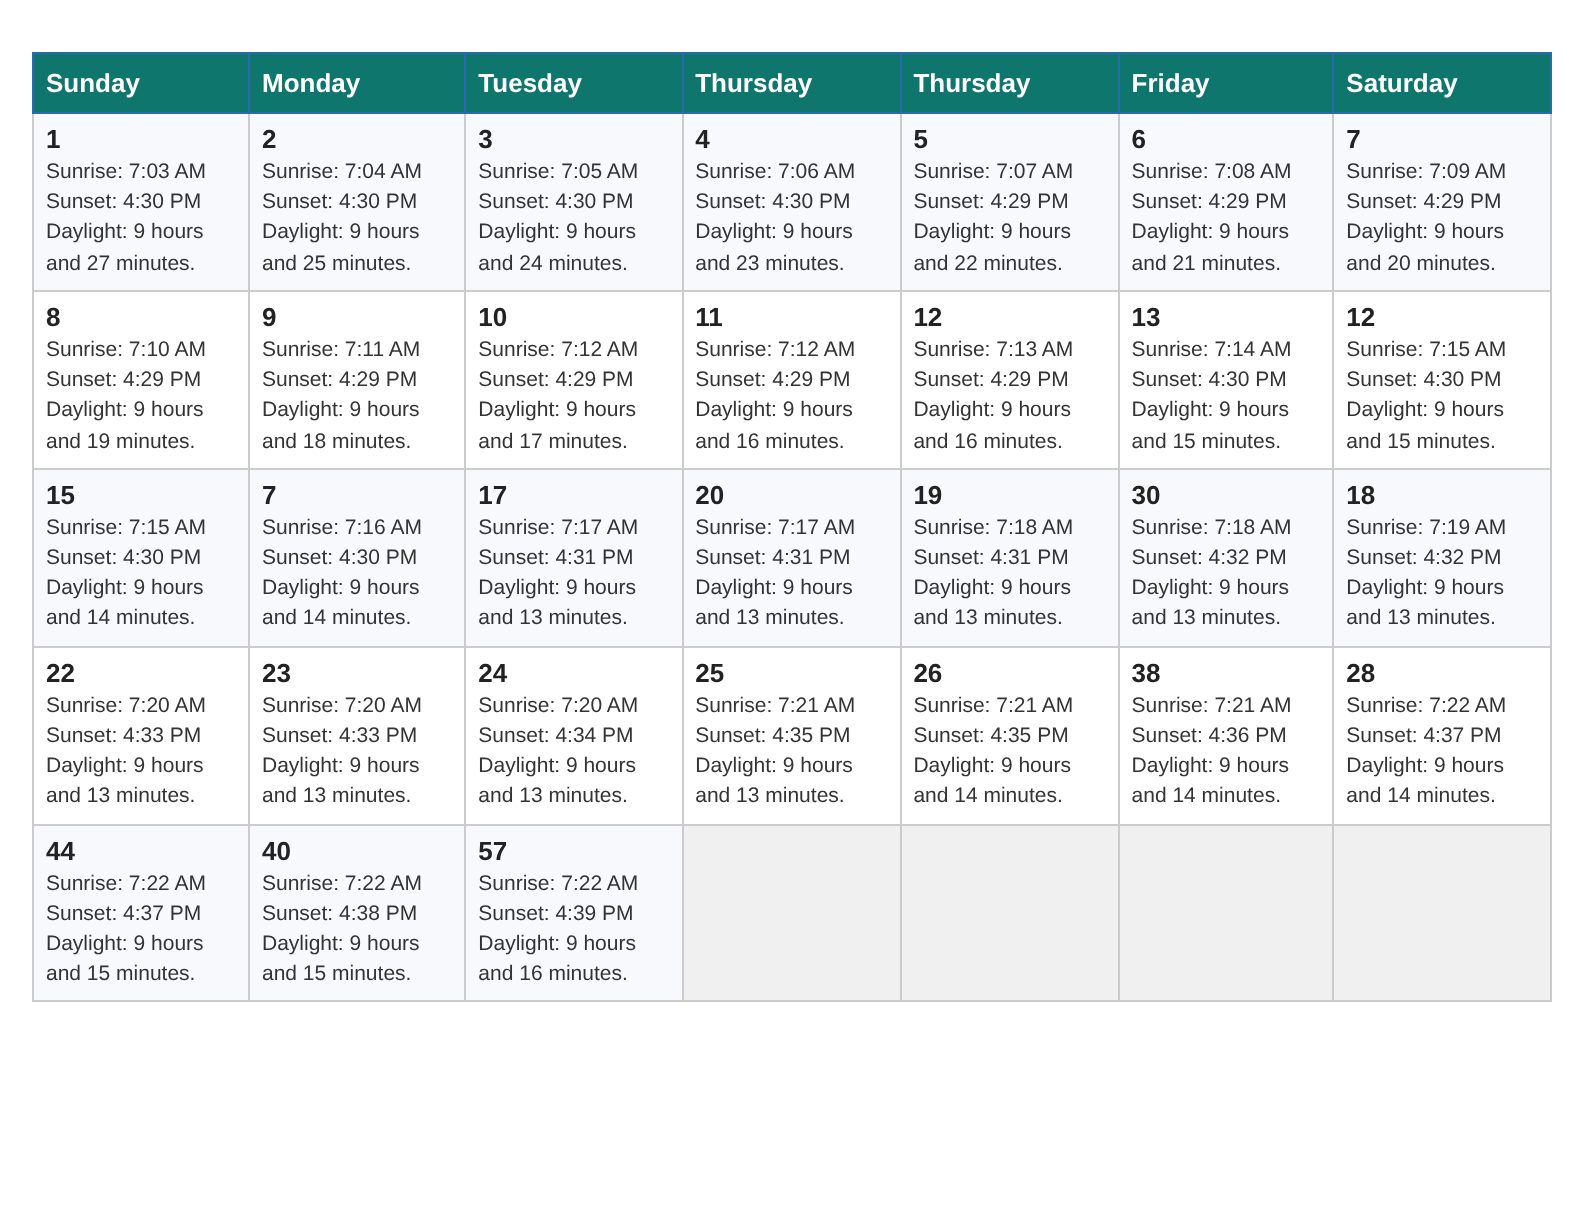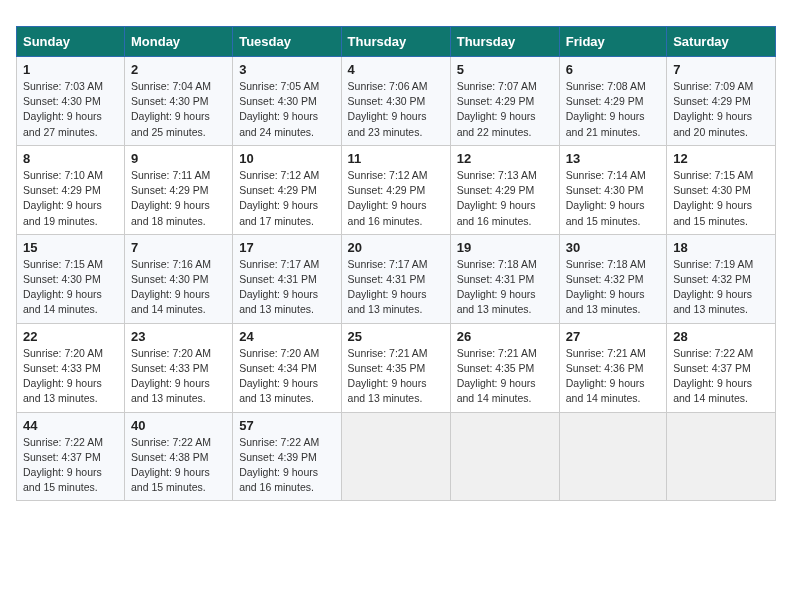--- a/index.html
+++ b/index.html
@@ -211,21 +211,21 @@
         </td>
         <td>
           <span class="day-num">25</span>
           <span class="day-info">Sunrise: 7:21 AM<br>Sunset: 4:35 PM<br>Daylight: 9 hours and 13 minutes.</span>
         </td>
         <td>
           <span class="day-num">26</span>
           <span class="day-info">Sunrise: 7:21 AM<br>Sunset: 4:35 PM<br>Daylight: 9 hours and 14 minutes.</span>
         </td>
         <td>
-          <span class="day-num">27</span>
+          <span class="day-num">38</span>
           <span class="day-info">Sunrise: 7:21 AM<br>Sunset: 4:36 PM<br>Daylight: 9 hours and 14 minutes.</span>
         </td>
         <td>
           <span class="day-num">28</span>
           <span class="day-info">Sunrise: 7:22 AM<br>Sunset: 4:37 PM<br>Daylight: 9 hours and 14 minutes.</span>
         </td>
       </tr>
       <tr>
         <td>
           <span class="day-num">44</span>

